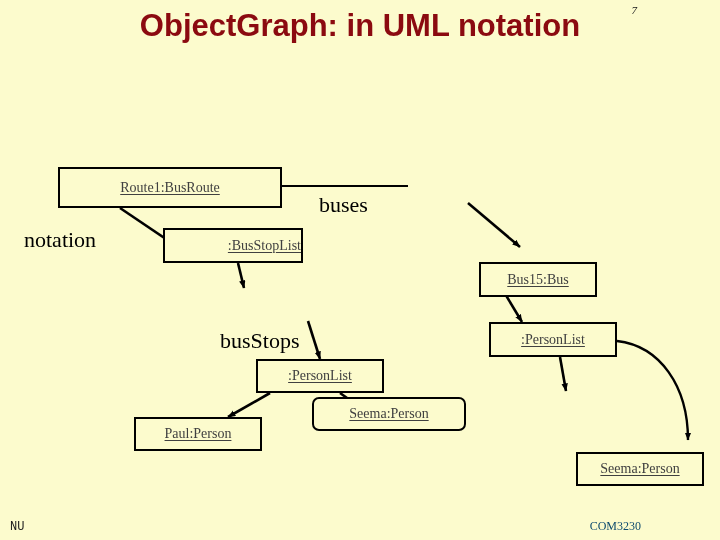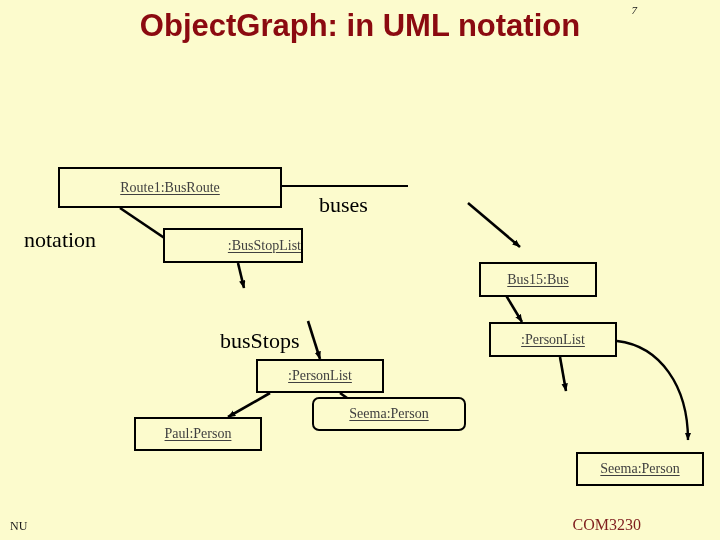--- a/index.html
+++ b/index.html
@@ -38,31 +38,31 @@
     top: 4px;
     font-family: "Liberation Serif", serif;
     font-style: italic;
     font-size: 11px;
     color: #1a1a1a;
   }
   .footer-left {
     position: absolute;
     left: 10px;
     bottom: 6px;
-    font-family: Liberation Serif, serif;
+    font-family: Liberation Mono, monospace;
     font-size: 12px;
     color: #1a1a1a;
   }
   .footer-right {
     position: absolute;
     right: 10px;
     bottom: 6px;
     font-family: "Liberation Serif", serif;
-    font-size: 16px;
-    color: #7f1d1d;
+    font-size: 12px;
+    color: #0c4a6e;
     text-align: right;
   }
   svg#edges {
     position: absolute;
     left: 0;
     top: 0;
     width: 720px;
     height: 540px;
     pointer-events: none;
   }

